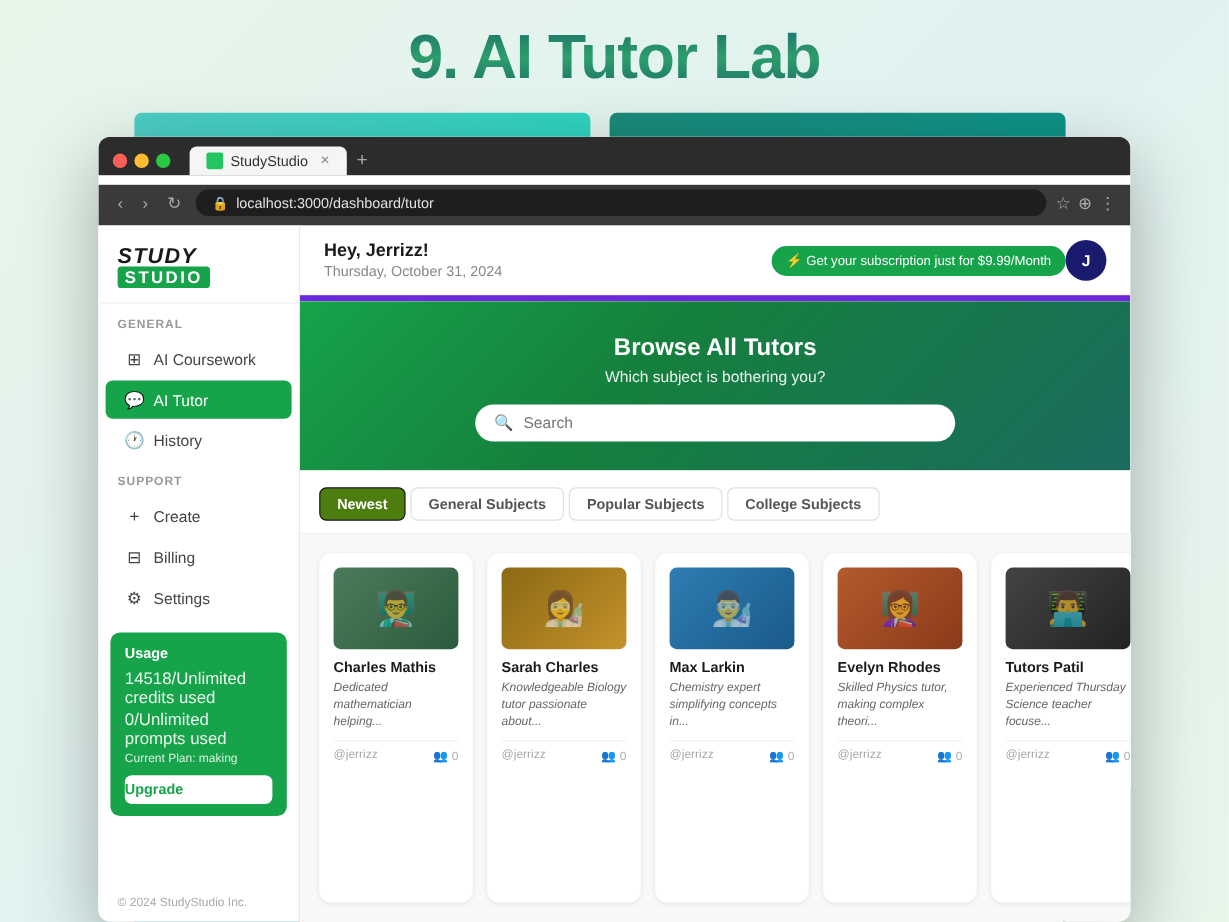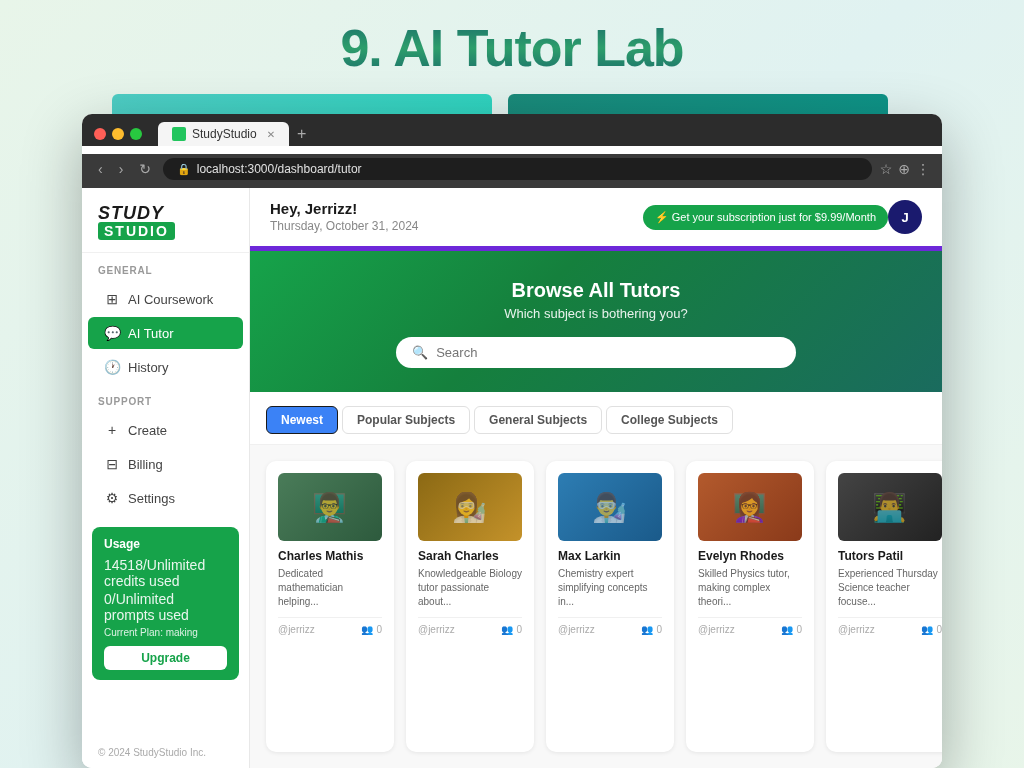--- a/index.html
+++ b/index.html
@@ -225,21 +225,21 @@
       padding: 10px 12px;
       color: #fff;
     }
 
     .usage-title { font-size: 12px; font-weight: 700; margin-bottom: 6px; }
     .usage-line { font-size: 14px; opacity: 0.9; margin-bottom: 2px; }
     .plan-line { font-size: 10px; opacity: 0.85; margin-top: 4px; }
 
     .upgrade-btn {
       display: block;
-      text-align: center;
+      text-align: left;
       background: #fff;
       color: #16a34a;
       border: none;
       border-radius: 6px;
       padding: 5px 0;
       font-size: 12px;
       font-weight: 700;
       margin-top: 8px;
       cursor: pointer;
       width: 100%;
@@ -348,21 +348,21 @@
       font-size: 12px;
       font-weight: 600;
       cursor: pointer;
       border: 1px solid #e0e0e0;
       background: #fff;
       color: #555;
       transition: all 0.15s;
     }
 
     .tab-btn.active {
-      background: #3b82f6;
+      background: #4d7c0f;
       color: #fff;
       border-color: #1a1a1a;
     }
 
     
     .tutors-grid {
       display: flex;
       gap: 12px;
       padding: 16px;
       overflow-x: auto;
@@ -388,21 +388,21 @@
       object-fit: cover;
       background: #ddd;
       display: flex;
       align-items: center;
       justify-content: center;
       font-size: 24px;
       overflow: hidden;
     }
 
     .tutor-name { font-size: 12px; font-weight: 700; color: #1a1a1a; margin-bottom: 4px; }
-    .tutor-desc { font-size: 10px; color: #666; line-height: 1.4; margin-bottom: 8px; }
+    .tutor-desc { font-size: 10px; color: #666; line-height: 1.4; margin-bottom: 8px; font-style: italic; }
 
     .tutor-footer {
       display: flex;
       justify-content: space-between;
       align-items: flex-start;
       font-size: 10px;
       color: #aaa;
       border-top: 1px solid #f0f0f0;
       padding-top: 6px;
     }
@@ -576,22 +576,22 @@
           <div class="hero-title">Browse All Tutors</div>
           <div class="hero-subtitle">Which subject is bothering you?</div>
           <div class="search-box">
             <span class="search-icon">🔍</span>
             <input class="search-input" type="text" placeholder="Search" style="">
           </div>
         </div>
 
         <div class="tabs-row">
           <button class="tab-btn active">Newest</button>
+          <button class="tab-btn">General Subjects</button>
           <button class="tab-btn">Popular Subjects</button>
-          <button class="tab-btn">General Subjects</button>
           <button class="tab-btn">College Subjects</button>
         </div>
 
         <div class="tutors-grid">
 
           <div class="tutor-card">
             <div class="tutor-image img-charles">
               <div class="tutor-photo">👨‍🏫</div>
             </div>
             <div class="tutor-name">Charles Mathis</div>

